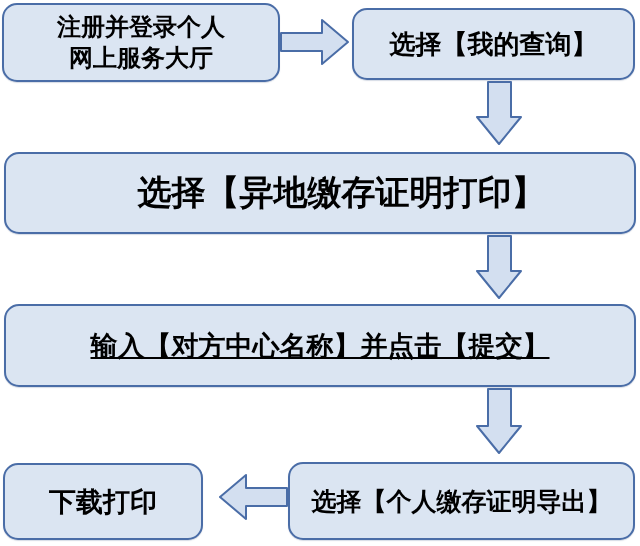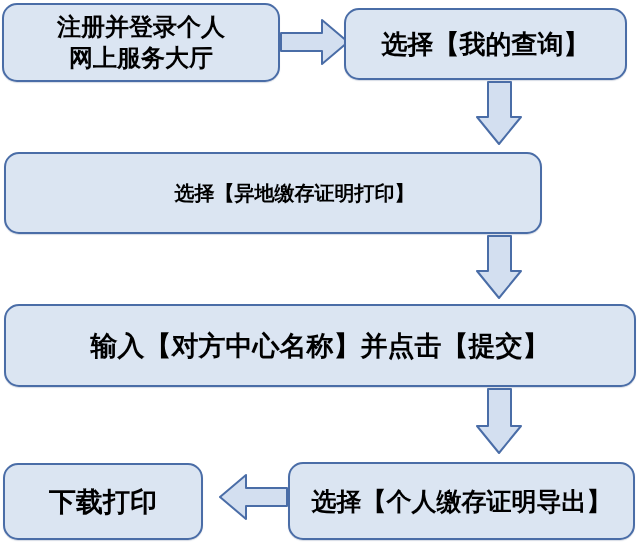--- a/index.html
+++ b/index.html
@@ -30,23 +30,23 @@
     align-items: center;
     justify-content: center;
     text-align: center;
     color: var(--text-color);
     font-weight: bold;
     box-shadow: 0 1px 1px rgba(90,110,150,0.25);
   }
   .node .line { white-space: nowrap; }
 
   #box-register  { left: 2px;   top: 3px;   width: 278px; height: 79px; font-size: 24px; line-height: 1.28; }
-  #box-my-query  { left: 344px; top: 8px;   width: 283px; height: 72px; font-size: 26px; }
-  #box-remote    { left: 4px;   top: 152px; width: 538px; height: 82px; font-size: 20px; padding-left: 43px; }
-  #box-input     { left: 4px;   top: 304px; width: 632px; height: 83px; font-size: 27px; }
+  #box-my-query  { left: 352px; top: 8px;   width: 283px; height: 72px; font-size: 26px; }
+  #box-remote    { left: 4px;   top: 152px; width: 632px; height: 82px; font-size: 34px; padding-left: 43px; }
+  #box-input     { left: 4px;   top: 304px; width: 632px; height: 83px; font-size: 27px; text-decoration: underline; }
   #box-export    { left: 288px; top: 462px; width: 347px; height: 78px; font-size: 25px; align-items: center; }
   #box-download  { left: 3px;   top: 463px; width: 200px; height: 77px; font-size: 27px; justify-content: center; }
 
   .arrow { position: absolute; }
   #arrow-1 { left: 280px; top: 17px;  }
   #arrow-2 { left: 475px; top: 81px;  }
   #arrow-3 { left: 475px; top: 235px; }
   #arrow-4 { left: 475px; top: 388px; }
   #arrow-5 { left: 218px; top: 472px; }
 

